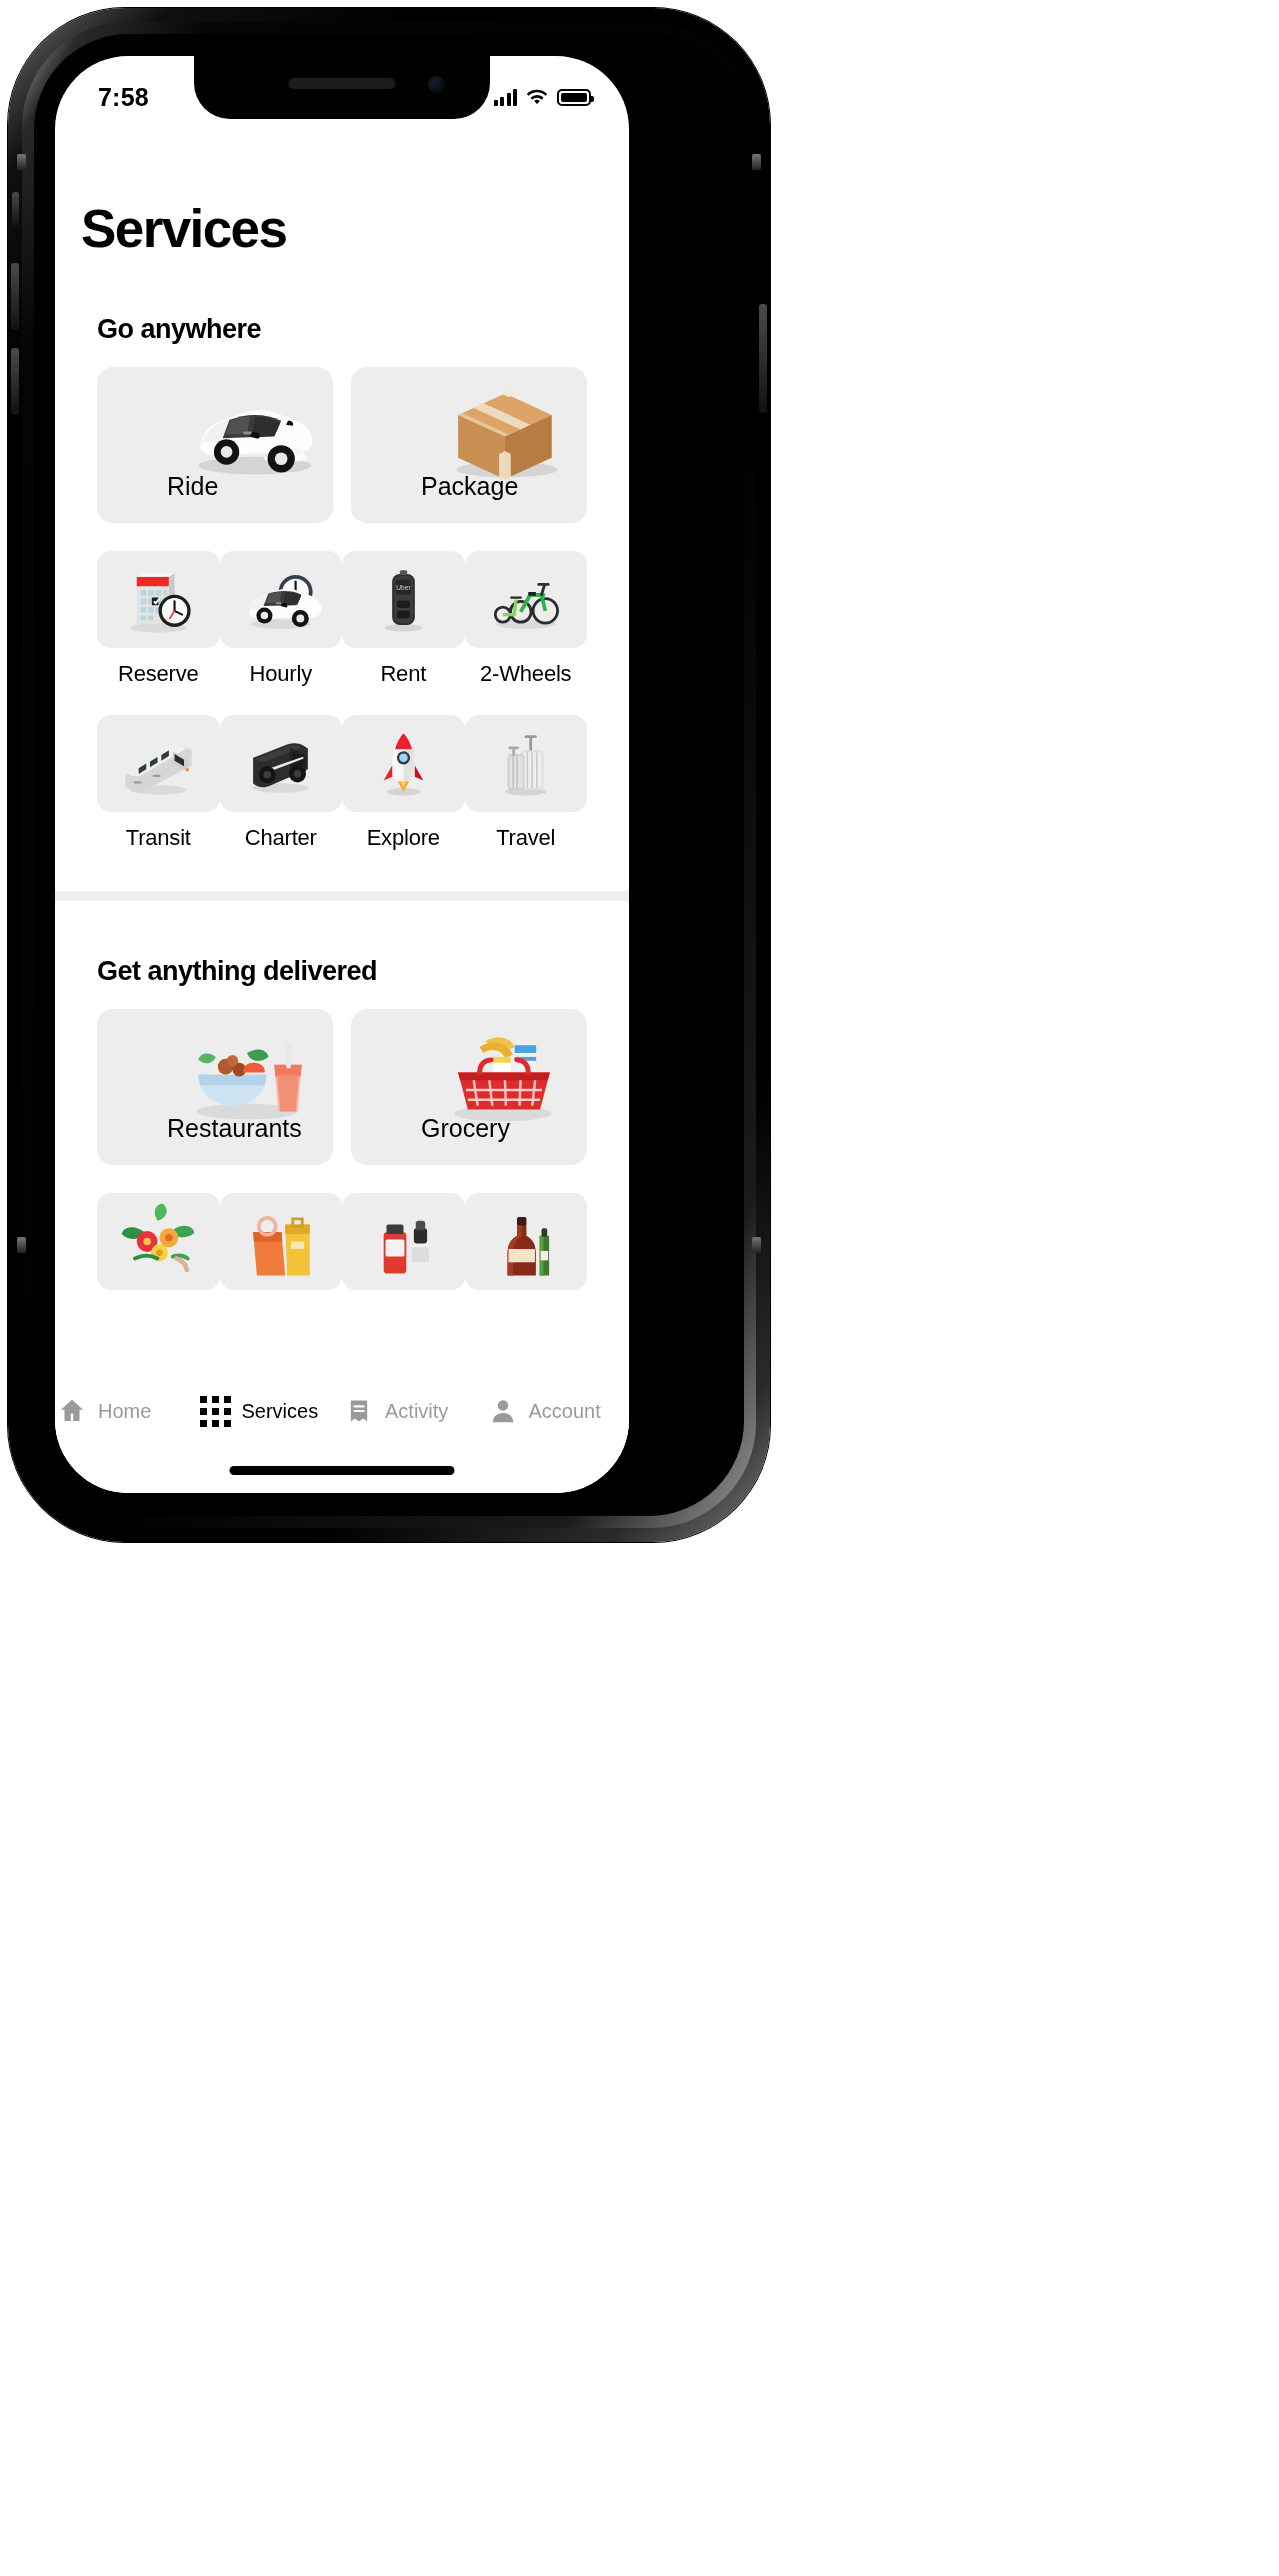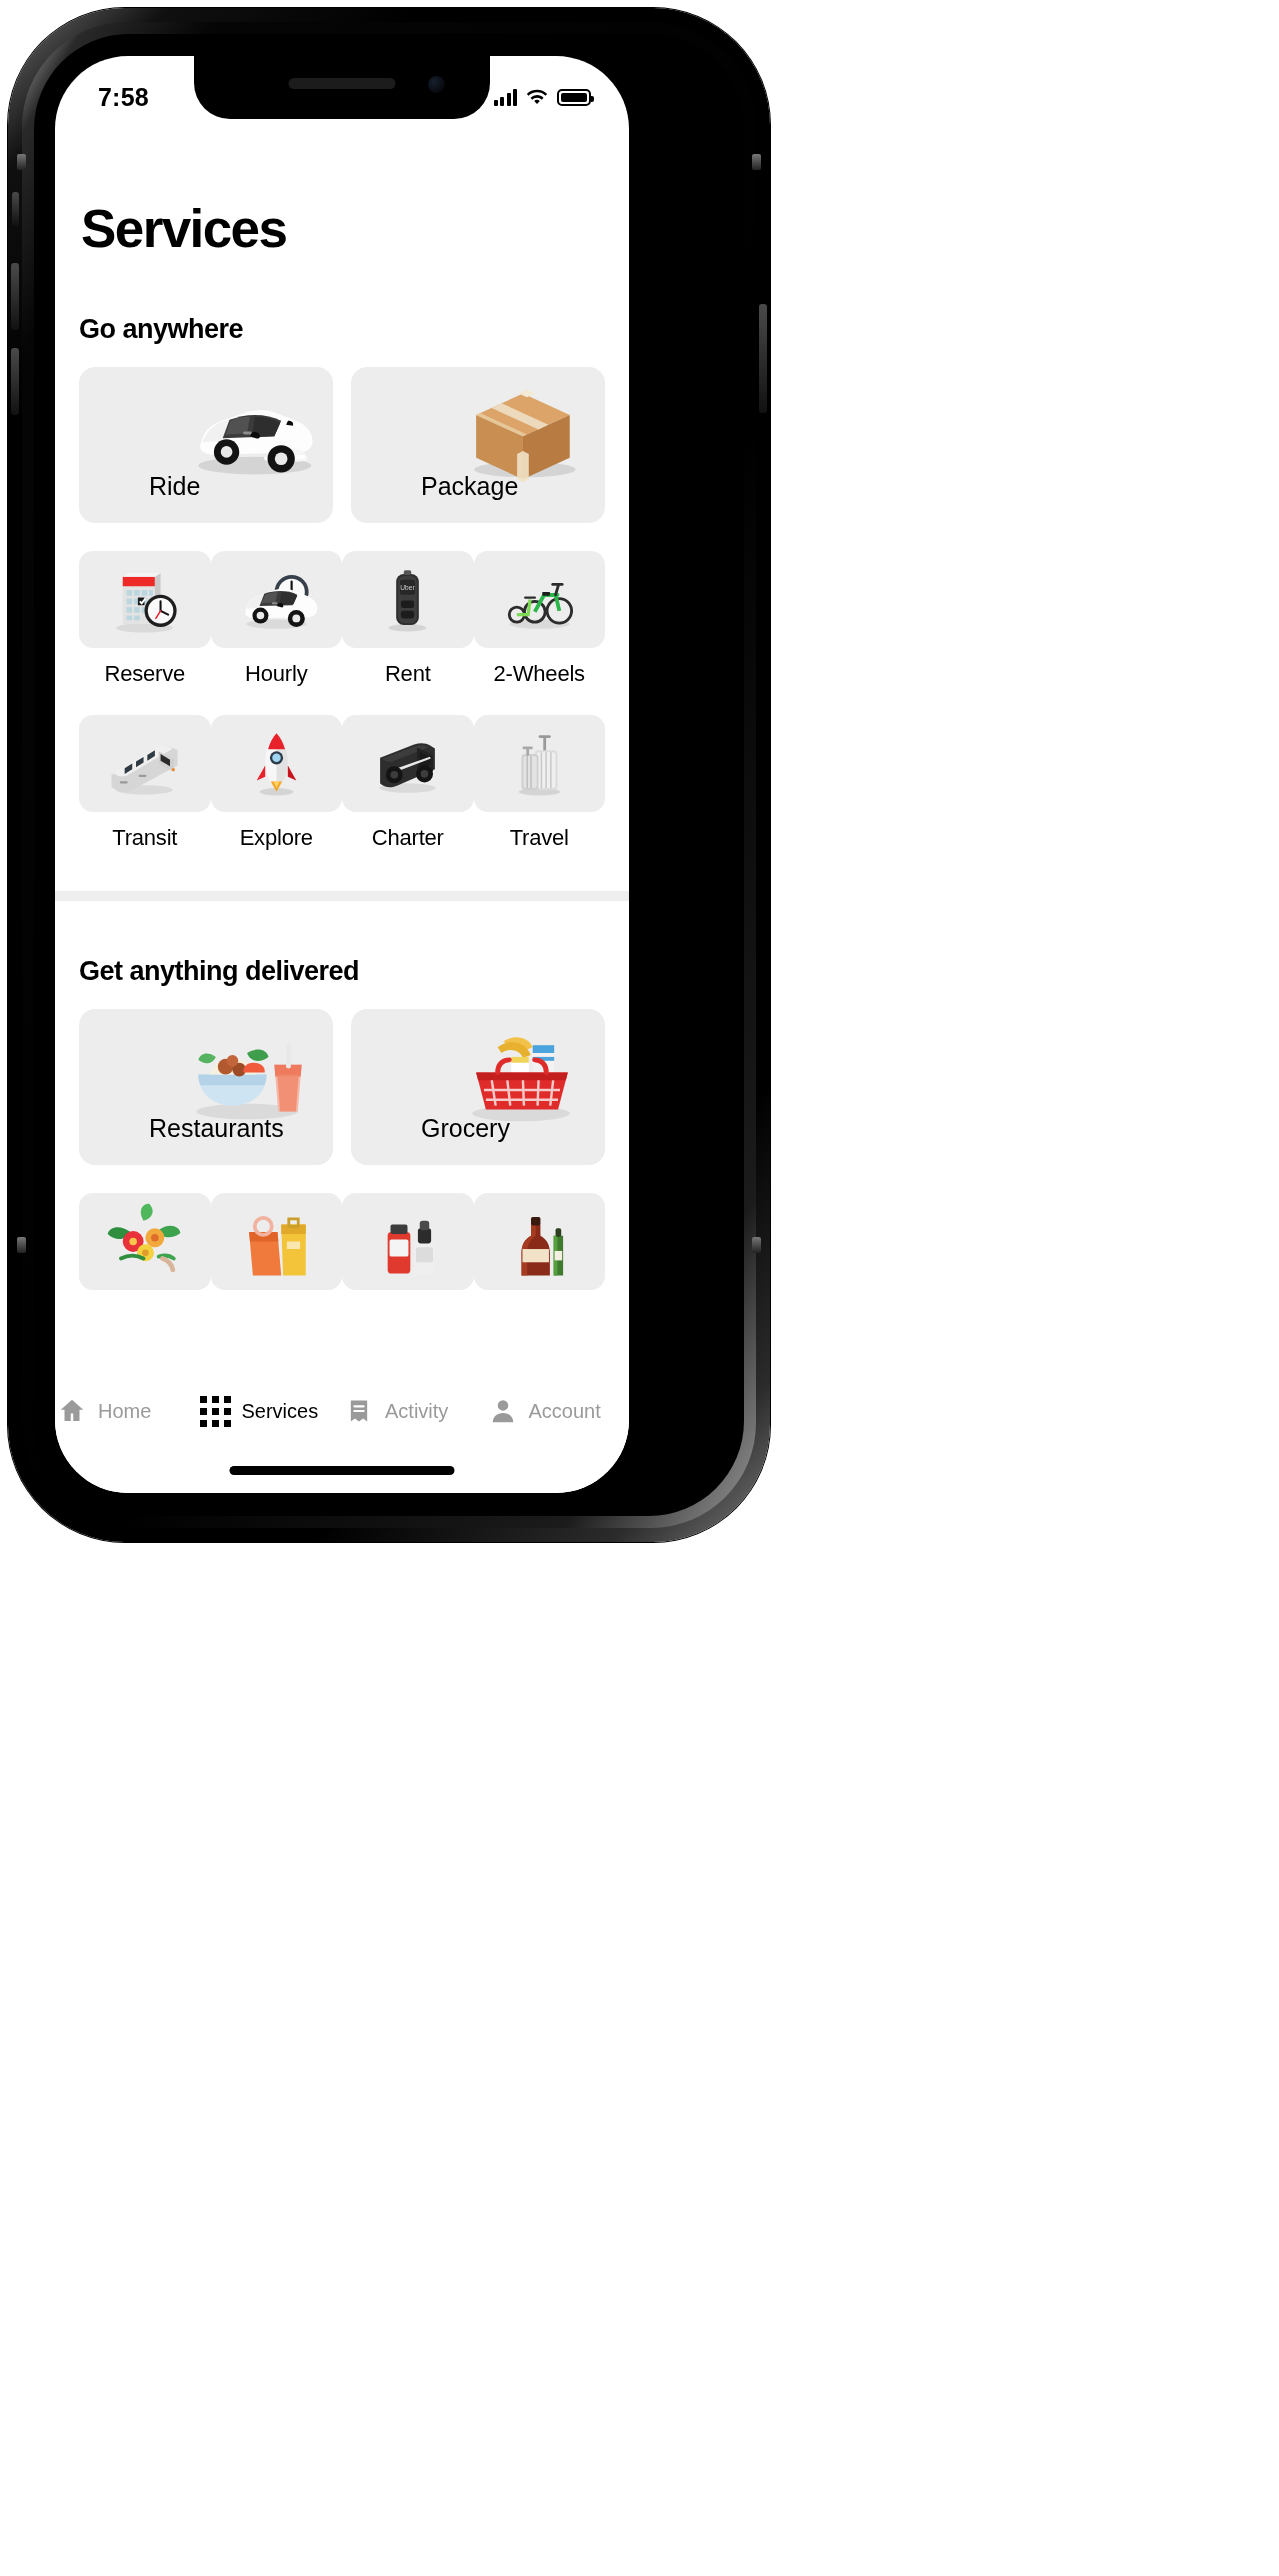--- a/index.html
+++ b/index.html
@@ -123,21 +123,21 @@
   }
   .scroll {
     flex: 1 1 auto;
     overflow: hidden;
     position: relative;
   }
   .page-title {
     font-size: 53px; font-weight: 700; letter-spacing: -1.6px;
     color: #000; padding: 77px 0 0 26px;
   }
-  .section { padding: 0 24px; }
+  .section { padding: 0 42px; }
   .section-head {
     font-size: 27px; font-weight: 700; color: #000;
     letter-spacing: -0.5px;
     margin: 55px 0 22px 0;
   }
   .divider {
     height: 10px; background: #eeeeee; margin-top: 40px;
   }
 
   
@@ -417,51 +417,51 @@
                     <path d="M74 45h3v3h-3Z" fill="#f08a2a"></path>
                     <path d="M20 60h6M40 53h6" stroke="#9a9a9a" stroke-width="2.4" stroke-linecap="round"></path>
                   </svg>
                 </div>
                 <div class="tile-label">Transit</div>
               </div>
 
               <div class="tile">
                 <div class="tile-box">
                   <svg viewBox="0 0 90 80">
+                    <ellipse cx="45" cy="66" rx="30" ry="5" fill="#000" opacity=".08"></ellipse>
+                    <path d="M16 34l36-14c6-2 12-2 17 1l5 3v22l-39 17c-6 3-13 3-18-1l-1-1Z" fill="#2d2d2d"></path>
+                    <path d="M18 35l34-13c5-2 11-2 15 1l-36 14c-5 2-9 1-13-2Z" fill="#3c3c3c"></path>
+                    <path d="M55 23l17 8v17l-17 8Z" fill="#222"></path>
+                    <path d="M58 28l11 5v8l-11 5Z" fill="#1a1a1a"></path>
+                    <path d="M34 45l34-12c1 0 2 1 1 2l-34 13c-2 1-2-2-1-3Z" fill="#e8e8e8"></path>
+                    <circle cx="31" cy="52" r="9" fill="#141414"></circle>
+                    <circle cx="31" cy="52" r="4" fill="#3d3d3d"></circle>
+                    <circle cx="63" cy="51" r="9" fill="#141414"></circle>
+                    <circle cx="63" cy="51" r="4" fill="#3d3d3d"></circle>
+                  </svg>
+                </div>
+                <div class="tile-label">Charter</div>
+              </div>
+
+              <div class="tile">
+                <div class="tile-box">
+                  <svg viewBox="0 0 90 80">
                     <ellipse cx="45" cy="70" rx="18" ry="4" fill="#000" opacity=".10"></ellipse>
                     <path d="M45 8c8 7 12 18 12 30 0 9-2 16-5 21H38c-3-5-5-12-5-21 0-12 4-23 12-30Z" fill="#f7f7f7"></path>
                     <path d="M45 8c8 7 12 18 12 30 0 9-2 16-5 21h-7V8Z" fill="#e2e2e2"></path>
                     <path d="M45 8c4 4 7 10 9 17H36c2-7 5-13 9-17Z" fill="#e8212b"></path>
                     <circle cx="45" cy="34" r="7" fill="#2e3b4a"></circle>
                     <circle cx="45" cy="34" r="4.5" fill="#9fd4f0"></circle>
                     <path d="M33 42 24 58l9-4Z" fill="#e8212b"></path>
                     <path d="M57 42l9 16-9-4Z" fill="#c7151f"></path>
                     <path d="M39 59h12l-6 11Z" fill="#f5a623"></path>
                     <path d="M42 59h6l-3 7Z" fill="#ffd36b"></path>
                   </svg>
                 </div>
                 <div class="tile-label">Explore</div>
-              </div>
-
-              <div class="tile">
-                <div class="tile-box">
-                  <svg viewBox="0 0 90 80">
-                    <ellipse cx="45" cy="66" rx="30" ry="5" fill="#000" opacity=".08"></ellipse>
-                    <path d="M16 34l36-14c6-2 12-2 17 1l5 3v22l-39 17c-6 3-13 3-18-1l-1-1Z" fill="#2d2d2d"></path>
-                    <path d="M18 35l34-13c5-2 11-2 15 1l-36 14c-5 2-9 1-13-2Z" fill="#3c3c3c"></path>
-                    <path d="M55 23l17 8v17l-17 8Z" fill="#222"></path>
-                    <path d="M58 28l11 5v8l-11 5Z" fill="#1a1a1a"></path>
-                    <path d="M34 45l34-12c1 0 2 1 1 2l-34 13c-2 1-2-2-1-3Z" fill="#e8e8e8"></path>
-                    <circle cx="31" cy="52" r="9" fill="#141414"></circle>
-                    <circle cx="31" cy="52" r="4" fill="#3d3d3d"></circle>
-                    <circle cx="63" cy="51" r="9" fill="#141414"></circle>
-                    <circle cx="63" cy="51" r="4" fill="#3d3d3d"></circle>
-                  </svg>
-                </div>
-                <div class="tile-label">Charter</div>
               </div>
 
               <div class="tile">
                 <div class="tile-box">
                   <svg viewBox="0 0 90 80">
                     <ellipse cx="45" cy="70" rx="22" ry="4" fill="#000" opacity=".10"></ellipse>
                     <rect x="49" y="12" width="3" height="16" rx="1.5" fill="#9a9a9a"></rect>
                     <rect x="44" y="10" width="13" height="3" rx="1.5" fill="#9a9a9a"></rect>
                     <rect x="40" y="26" width="24" height="42" rx="4" fill="#dcdcdc"></rect>
                     <rect x="42" y="28" width="20" height="38" rx="3" fill="#efefef"></rect>

